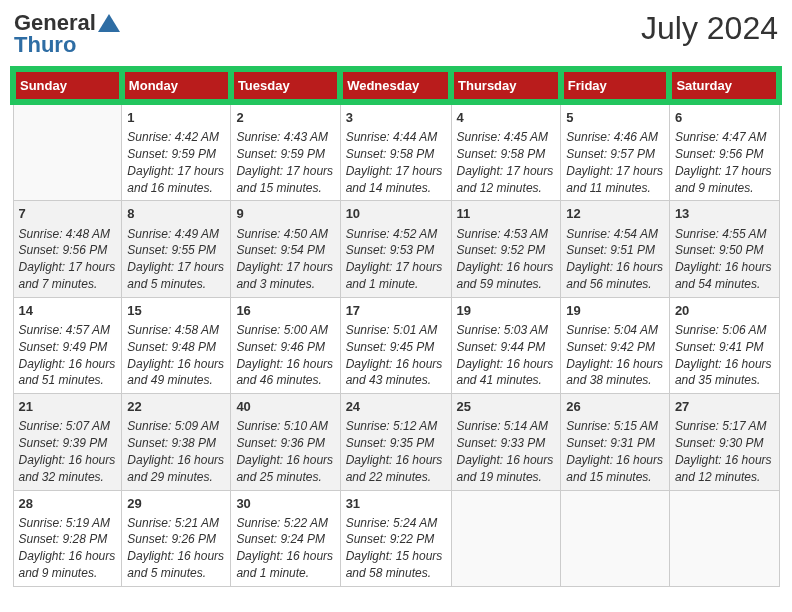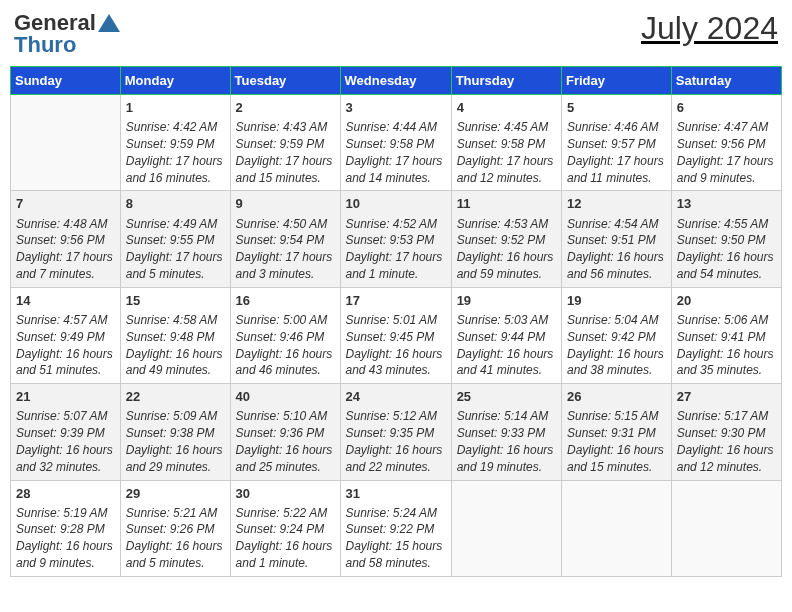--- a/index.html
+++ b/index.html
@@ -18,44 +18,43 @@
       padding: 0 4px;
       gap: 12px;
     }
     .logo {
       display: flex;
       flex-direction: column;
       align-items: flex-start;
     }
     .title-section {
       text-align: right;
-      text-decoration: underline;
     }
     .month-year {
       font-size: 32px;
       color: #333;
       font-weight: normal;
     }
     .location {
       font-size: 15px;
       color: #555;
     }
     .calendar-table {
       width: 100%;
       border-collapse: collapse;
       font-size: 11px;
     }
     .calendar-table th {
-      background-color: #1d4ed8;
+      background-color: #b91c1c;
       color: #fff;
       padding: 6px 4px;
       text-align: left;
       font-size: 13px;
       font-weight: bold;
-      border: 1px solid #22c55e;
+      border: 6px solid #22c55e;
     }
     .calendar-table td {
       border: 1px solid #ccc;
       vertical-align: top;
       padding: 4px 5px;
       min-height: 80px;
       height: 88px;
       width: 113px;
       color: #333;
       line-height: 1.4;

